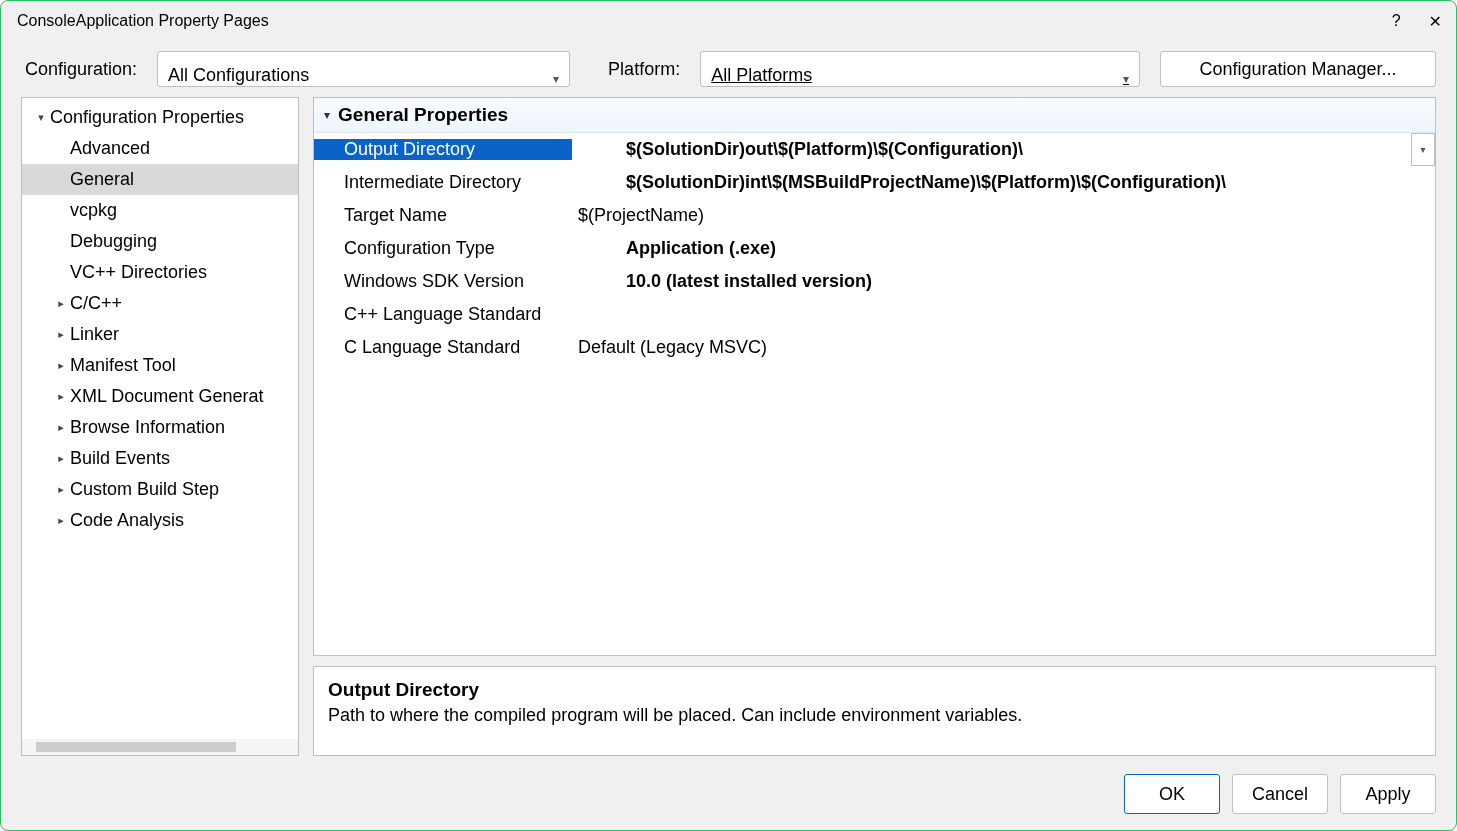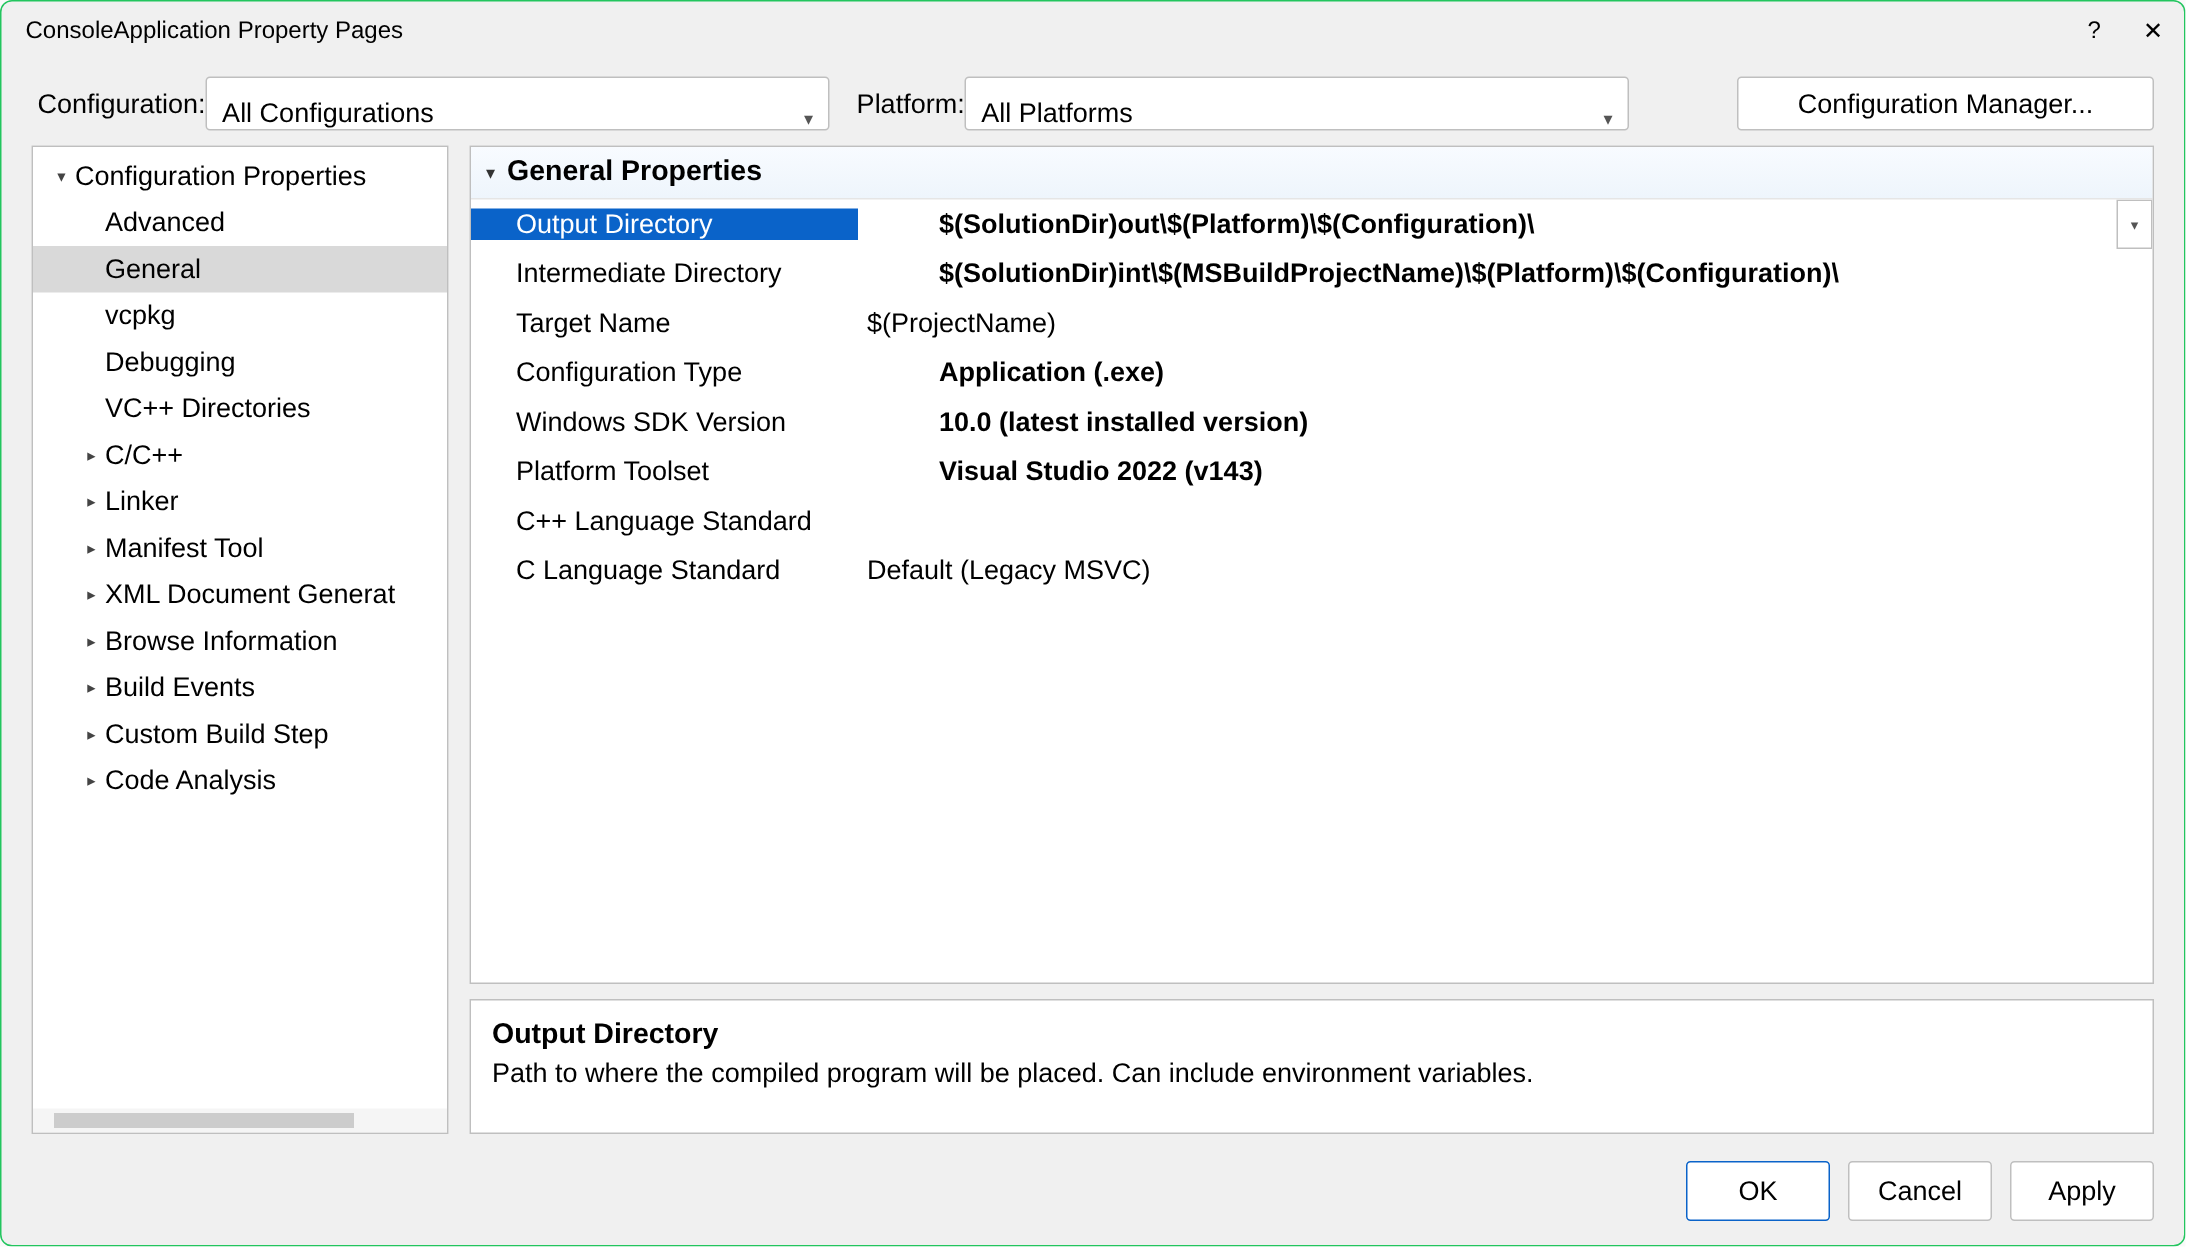--- a/index.html
+++ b/index.html
@@ -30,38 +30,38 @@
     height: 40px;
   }
   .titlebar-title { font-weight: 400; }
   .titlebar-controls { display: flex; align-items: center; gap: 28px; }
   .titlebar-controls span { cursor: pointer; font-size: 16px; }
   .close-x { font-size: 18px; }
   .toolbar {
     display: flex;
     align-items: center;
     padding: 10px 20px 10px 24px;
-    gap: 0;
+    gap: 20px;
   }
   .toolbar label { font-size: 18px; }
   .combo {
     background: #fff;
     border: 1px solid #bfbfbf;
     border-radius: 3px;
     height: 36px;
     display: flex;
     align-items: flex-end;
     justify-content: space-between;
     padding: 0 10px;
     font-size: 18px;
     cursor: pointer;
   }
   .combo .chev { font-size: 12px; color: #555; }
   .combo.config { width: 416px; }
-  .combo.platform { width: 443px; }
+  .combo.platform { width: 443px; text-decoration: underline; }
   .btn {
     background: #fff;
     border: 1px solid #bfbfbf;
     border-radius: 3px;
     height: 36px;
     padding: 0 6px;
     font-size: 18px;
     cursor: pointer;
     display: flex;
     align-items: center;
@@ -300,24 +300,20 @@
               <div class="value">$(ProjectName)</div>
             </div>
             <div class="prow bold">
               <div class="label">Configuration Type</div>
               <div class="value">Application (.exe)</div>
             </div>
             <div class="prow bold">
               <div class="label">Windows SDK Version</div>
               <div class="value">10.0 (latest installed version)</div>
             </div>
-            <div class="prow bold">
-              <div class="label">Platform Toolset</div>
-              <div class="value">Visual Studio 2022 (v143)</div>
-            </div>
             <div class="prow">
               <div class="label">C++ Language Standard</div>
             </div>
             <div class="prow">
               <div class="label">C Language Standard</div>
               <div class="value">Default (Legacy MSVC)</div>
             </div>
           </div>
       </div>
       <div class="desc-panel">

